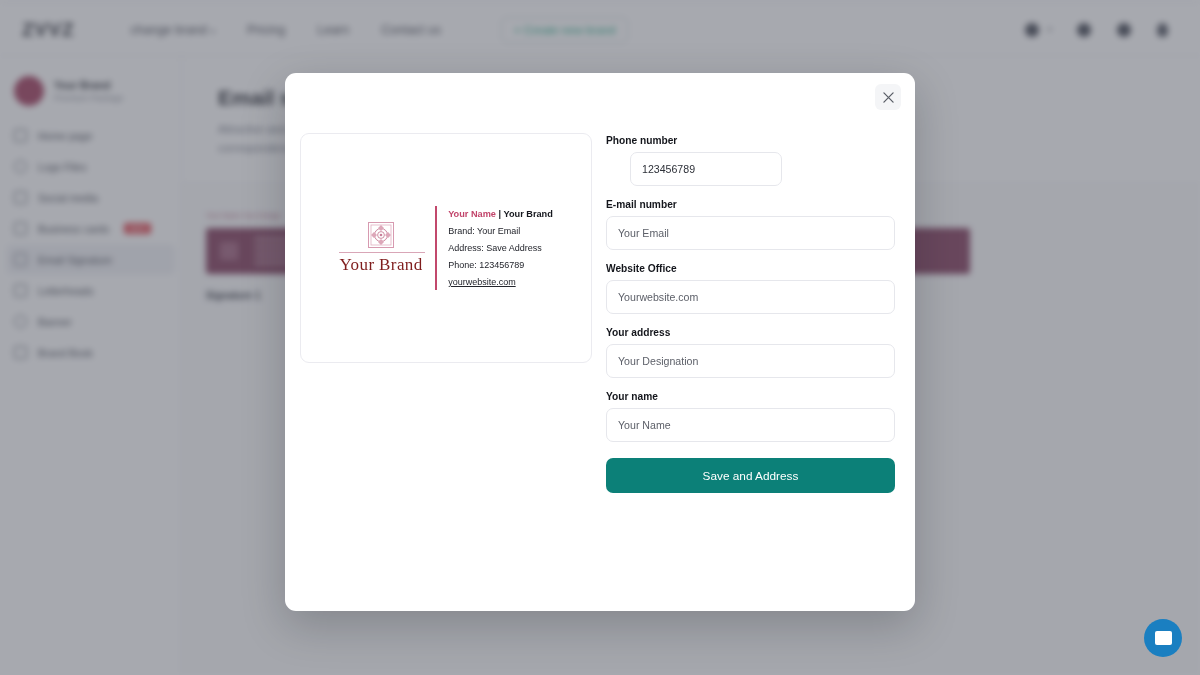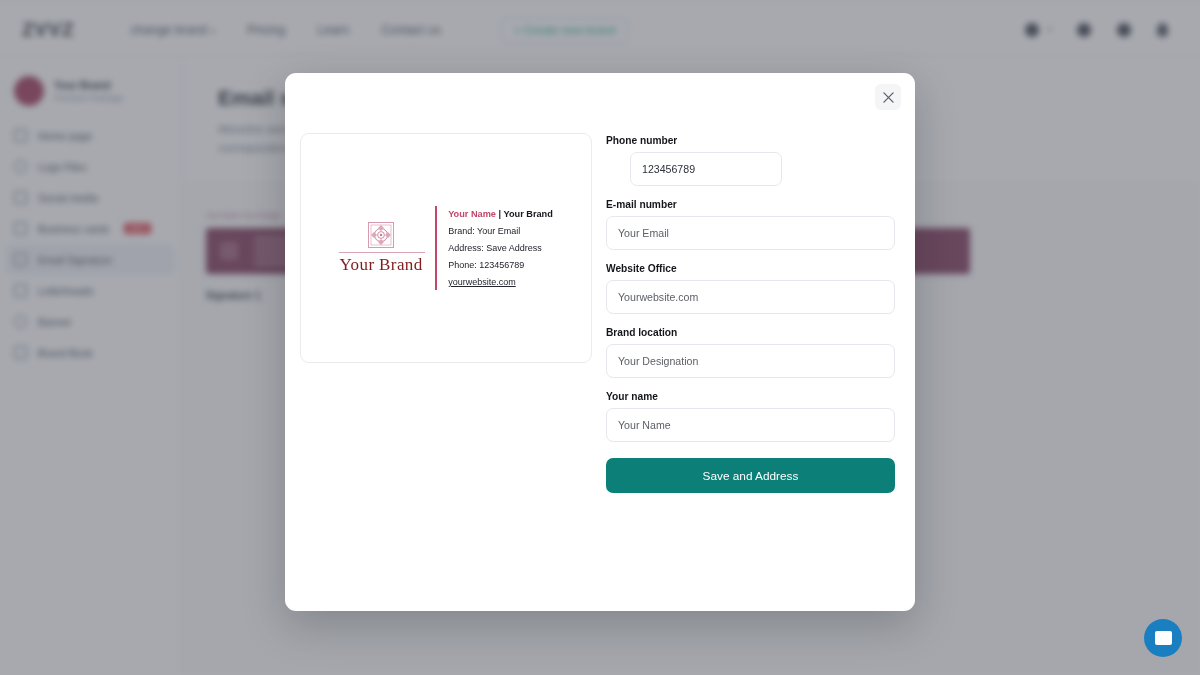--- a/index.html
+++ b/index.html
@@ -315,21 +315,21 @@
         </div>
         <div class="field">
           <label>E-mail number</label>
           <input type="text" placeholder="Your Email" style="">
         </div>
         <div class="field">
           <label>Website Office</label>
           <input type="text" placeholder="Yourwebsite.com" style="">
         </div>
         <div class="field">
-          <label>Brand location</label>
+          <label>Your address</label>
           <input type="text" placeholder="Your Designation" style="">
         </div>
         <div class="field">
           <label>Your name</label>
           <input type="text" placeholder="Your Name" style="">
         </div>
 
         <button class="submit-btn">Save and Address</button>
       </div>
     </div>

